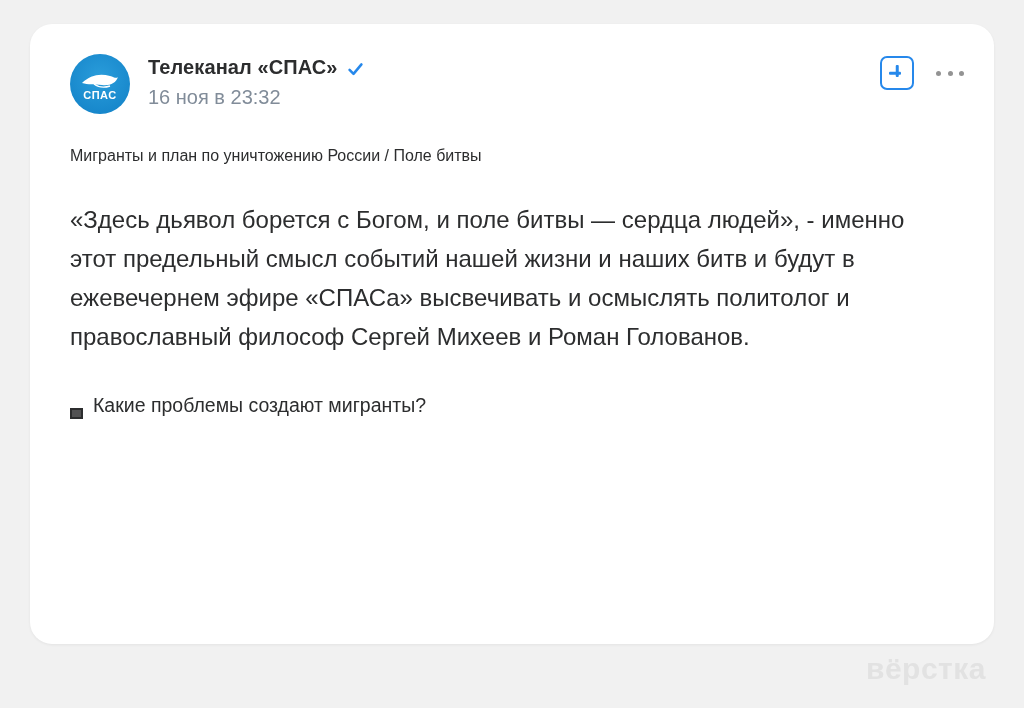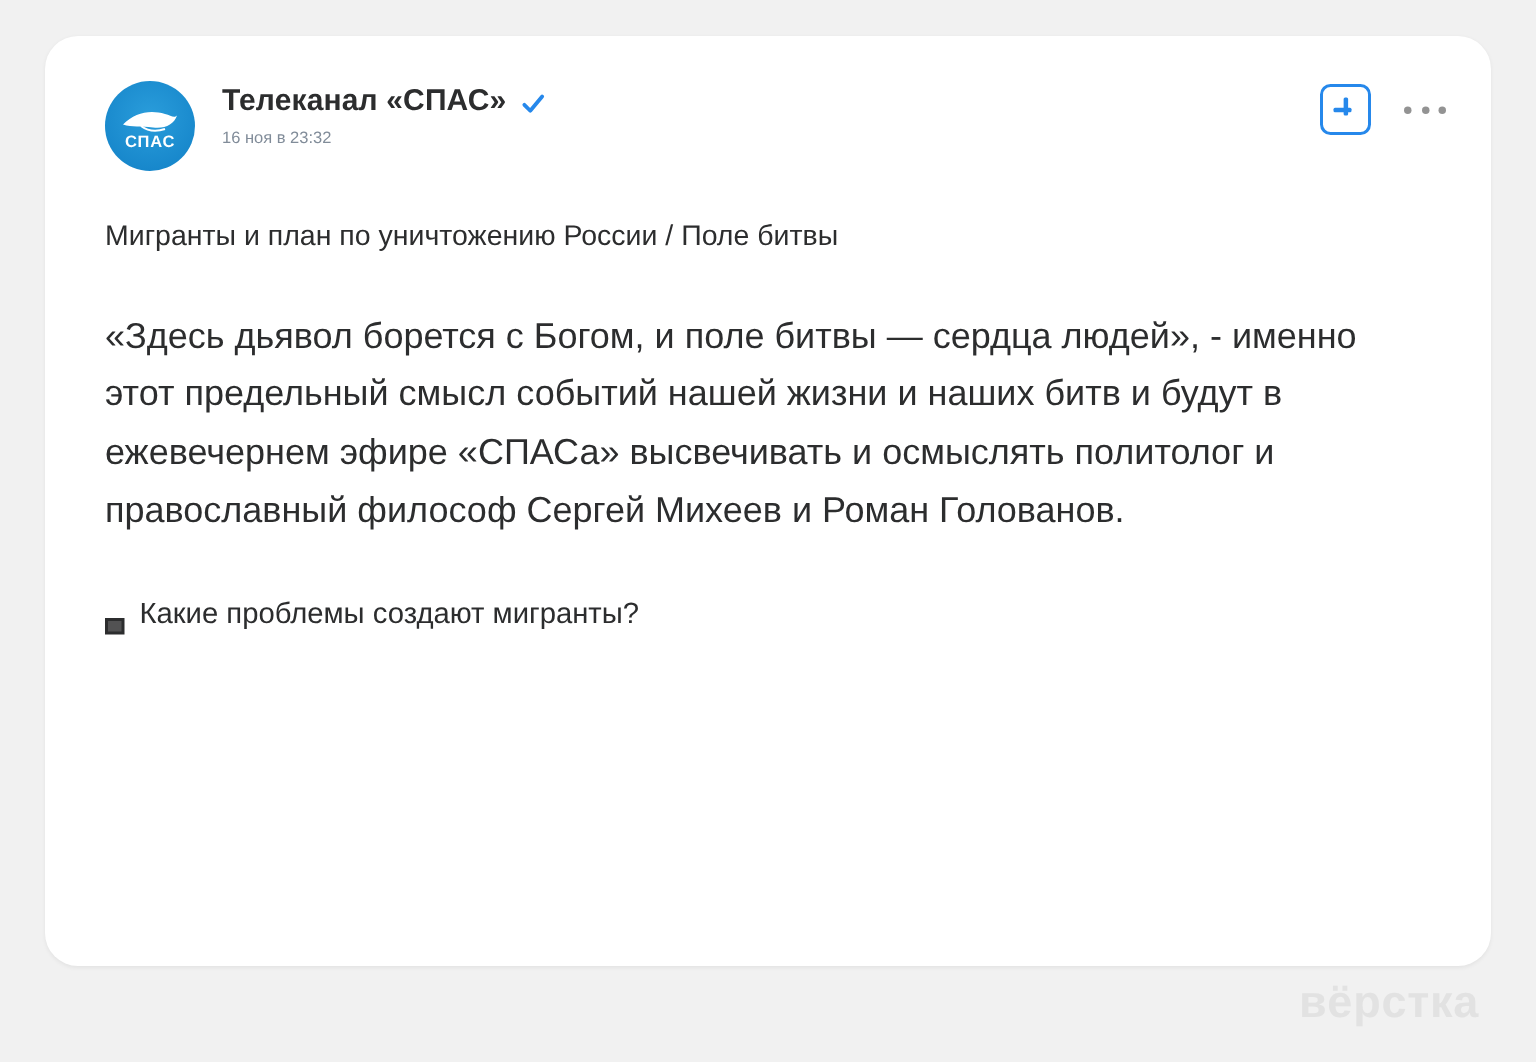--- a/index.html
+++ b/index.html
@@ -89,21 +89,21 @@
   .verified-icon {
     width: 19px;
     height: 19px;
     display: inline-block;
   }
 
   .post-date {
     position: absolute;
     left: 78px;
     top: 36px;
-    font-size: 11px;
+    font-size: 20px;
     color: #818c99;
   }
 
   .header-actions {
     position: absolute;
     right: 0;
     top: 6px;
     display: flex;
     align-items: center;
     gap: 22px;
@@ -156,21 +156,21 @@
   }
 
   .post-body {
     position: absolute;
     left: 40px;
     top: 120px;
     right: 38px;
   }
 
   .post-title {
-    font-size: 19px;
+    font-size: 16px;
     color: #2c2d2e;
     line-height: 1.45;
     margin: 0 0 34px 0;
   }
 
   .post-paragraph {
     font-size: 24px;
     color: #2c2d2e;
     line-height: 1.62;
     margin: 0 0 34px 0;

